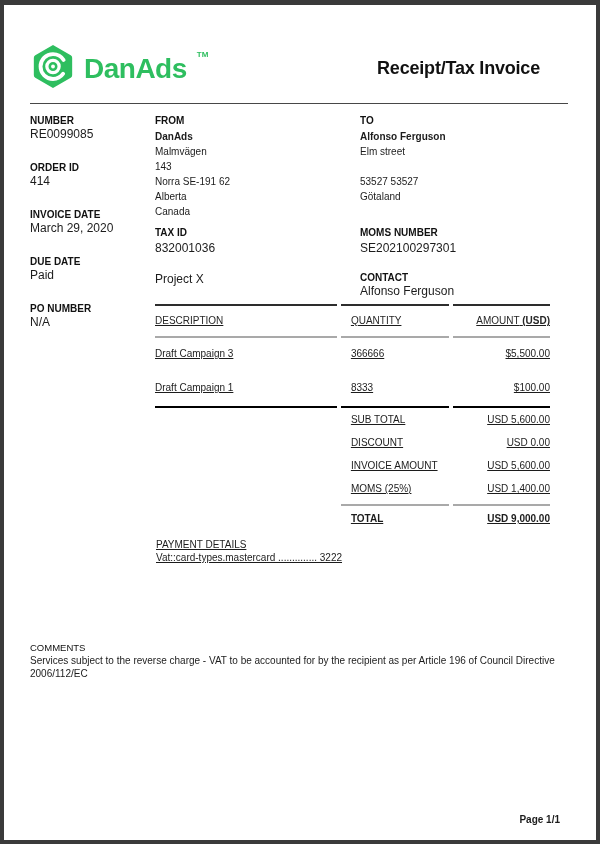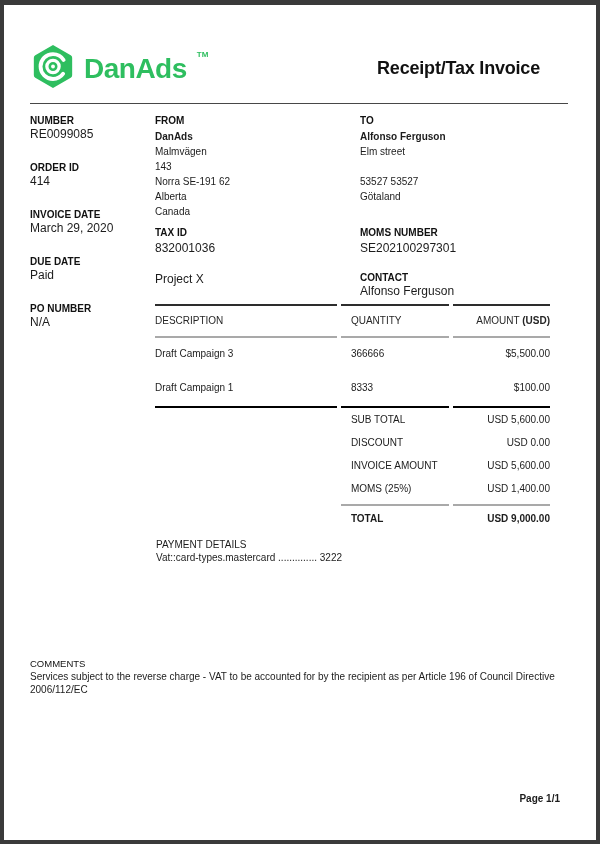--- a/index.html
+++ b/index.html
@@ -37,21 +37,22 @@
   .party-name{font-size:10px;font-weight:bold;line-height:15px;margin-top:2px;}
   .addr-line{font-size:10px;line-height:15px;min-height:15px;}
   .sub-block{margin-top:8px;}
   .sub-block .val{line-height:15px;margin-top:2px;}
   .sub-block2{margin-top:16px;}
   
   table.items{
     border-collapse:separate;border-spacing:4px 0;
     table-layout:fixed;
     width:calc(100% + 8px);
-    margin:6px -4px 16px -4px;
+    margin:6px -4px 0 -4px;
+    text-decoration:underline;
   }
   col.c1{width:47%;} col.c2{width:28%;} col.c3{width:25%;}
   table.items th{
     font-size:10px;font-weight:normal;color:#262626;text-align:left;
     border-top:2px solid #2d2d2d;border-bottom:2px solid #a9a9a9;
     padding:9px 0 10px 0;
   }
   th.th-qty, td.t-qty, td.t-label{padding-left:10px !important;}
   th.th-amt, td.t-amt, td.t-value{text-align:right !important;}
   table.items td{font-size:10px;color:#1c1c1c;text-align:left;vertical-align:top;}
@@ -61,21 +62,21 @@
   tr.totals-row.last td{padding-bottom:10px;}
   tr.grand-total-row td.ruled{border-top:2px solid #a9a9a9;}
   tr.grand-total-row td{padding:7px 0 6px 0;font-weight:bold;}
   td.payment-cell{padding-top:8px !important;white-space:nowrap;}
   .payment-label{font-size:10px;font-weight:normal;color:#1c1c1c;line-height:13px;}
   
   .comments{padding:0 26px;margin-top:76px;}
   .comments .lbl{font-weight:normal;font-size:9.5px;line-height:13px;}
   .comment-line{font-size:10px;line-height:13px;color:#1c1c1c;}
   
-  .page-number{position:absolute;right:36px;bottom:36px;font-size:10px;font-weight:bold;color:#1c1c1c;}
+  .page-number{position:absolute;right:36px;bottom:15px;font-size:10px;font-weight:bold;color:#1c1c1c;}
   b{font-weight:bold;}
 </style>
 </head>
 <body>
 
 <div class="page">
 
   <div class="header">
     <div class="header-row">
       <div class="logo">

